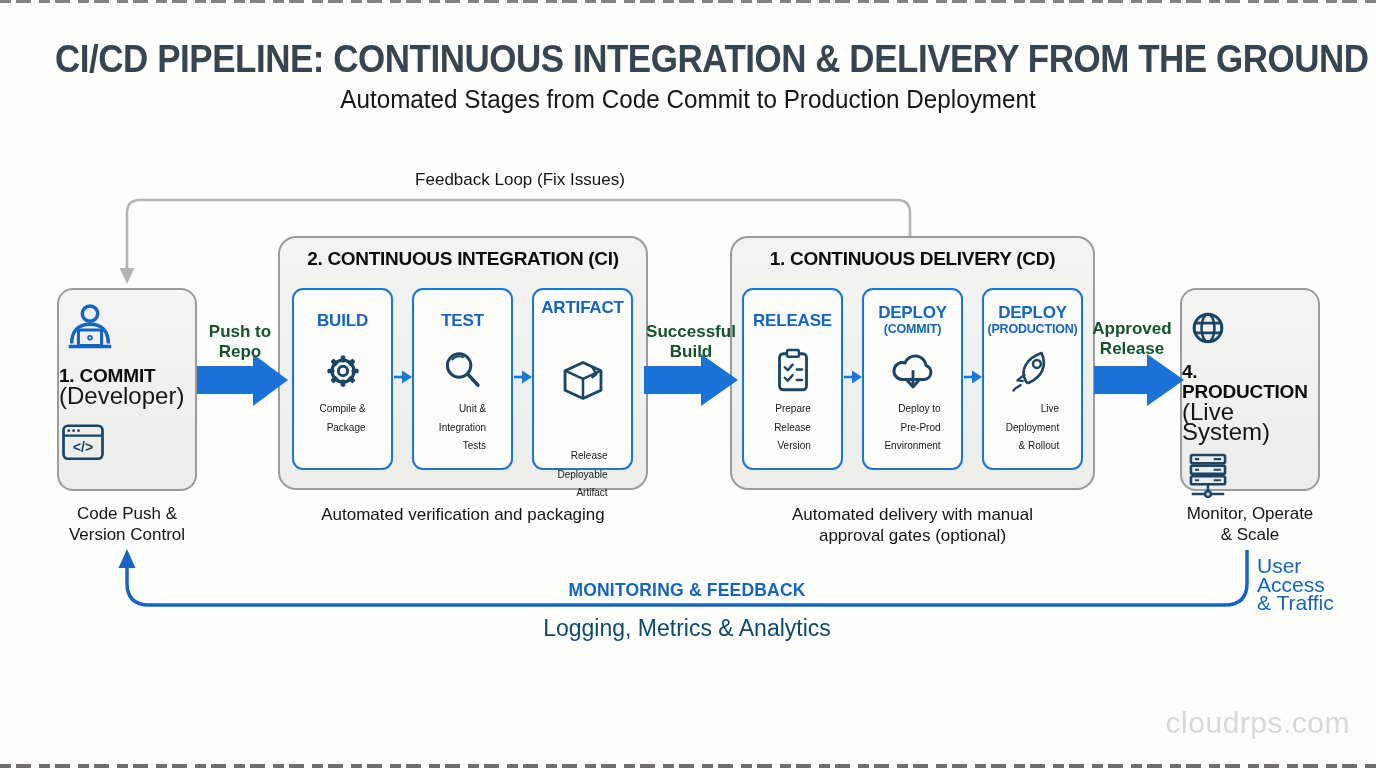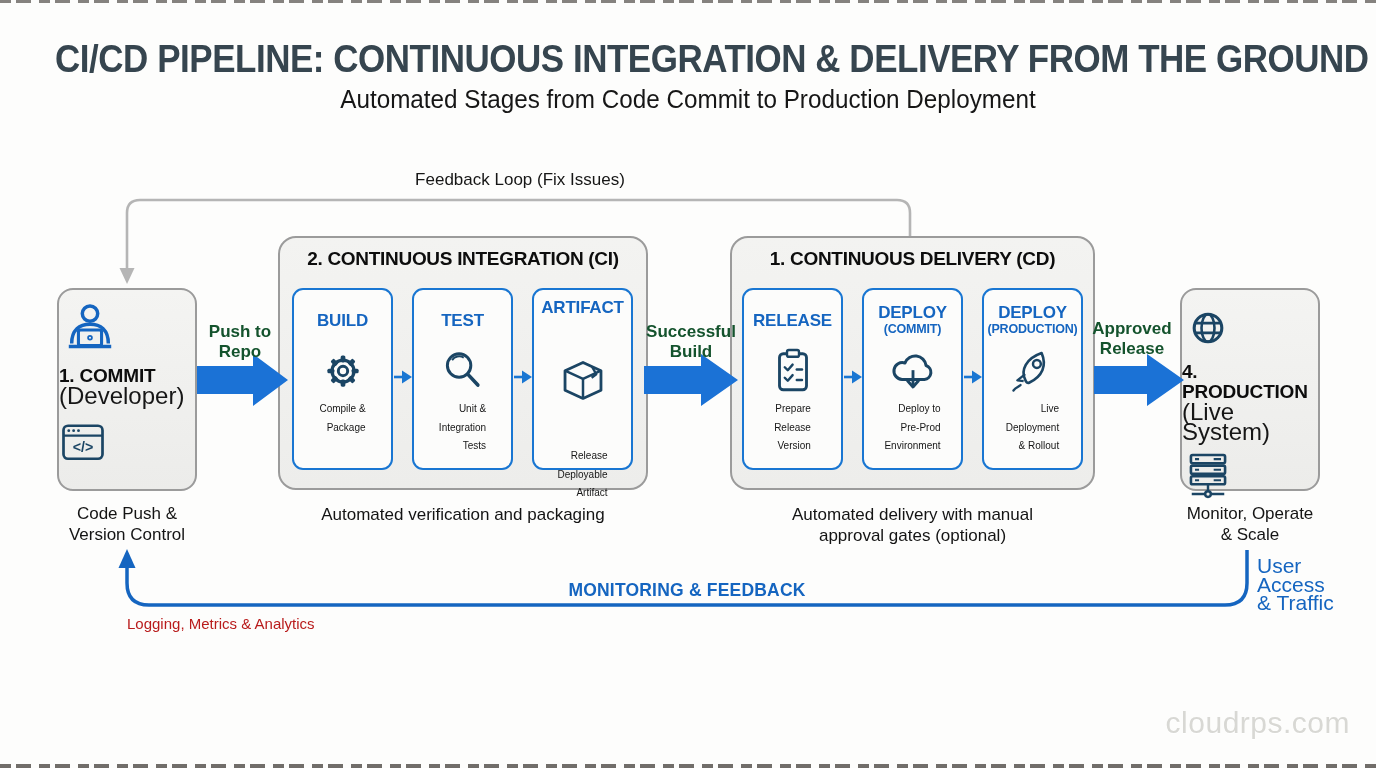--- a/index.html
+++ b/index.html
@@ -50,22 +50,22 @@
   .step-icon { height:58px; display:flex; align-items:center; justify-content:center; }
   .step-desc { font-size:10px; line-height:18.5px; text-align:right; color:#161616; white-space:pre-line; }
 
   .caption { top:503px; text-align:center; font-size:17px; line-height:21px; color:#141414; white-space:pre-line; z-index:2; }
 
   .arrow-label { top:322px; text-align:center; font-size:17px; font-weight:700; color:#14532d;
     line-height:19.5px; white-space:pre-line; z-index:6; }
 
   .mon-label { top:580px; left:127px; width:1120px; text-align:center;
     font-size:17.5px; font-weight:700; color:#1565c0; letter-spacing:.2px; z-index:6; }
-  .log-label { top:615px; left:127px; width:1120px; 
-    font-size:15px; color:#b91c1c; z-index:6; }
+  .log-label { top:615px; left:127px; width:1120px; text-align:center;
+    font-size:23px; color:#0c4a6e; z-index:6; }
   .ua-label { top:557px; left:1257px; width:110px; font-size:21px; line-height:18.5px;
     color:#1565c0; white-space:pre-line; z-index:6; }
 
   .watermark { top:706px; right:26px; font-size:30px; color:#d8d8d4; letter-spacing:.5px;
     text-shadow:0 1px 0 #ffffff; z-index:1; }
 
   .icon-svg { display:block; }
 </style>
 </head>
 <body>

